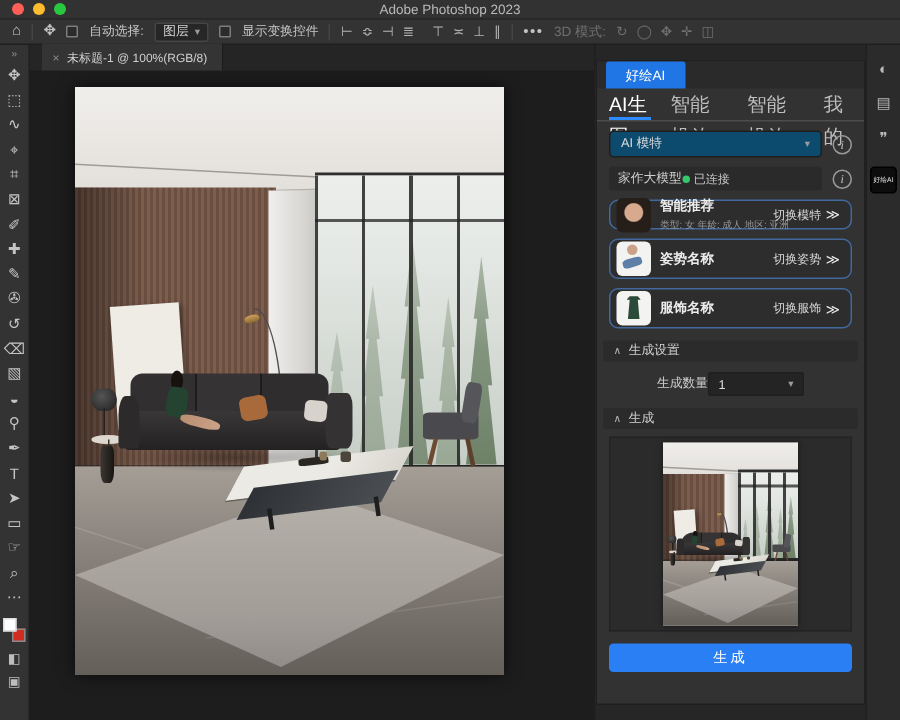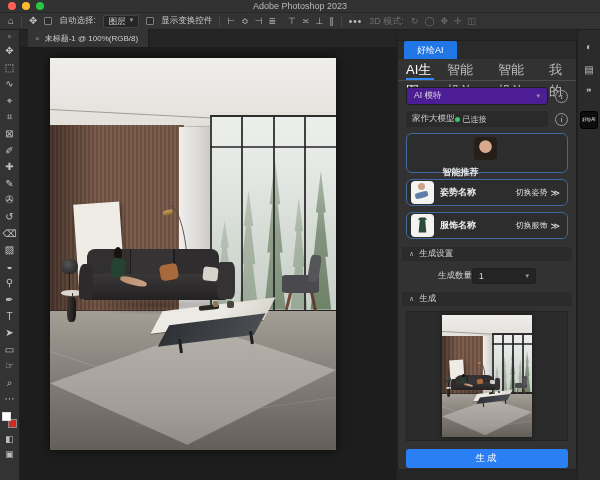--- a/index.html
+++ b/index.html
@@ -13,21 +13,21 @@
   .titlebar { height:13px; background:#323232; display:flex; align-items:center; position:relative; border-bottom:1px solid #272727;}
   .lights { display:flex; gap:6px; margin-left:8px; }
   .light { width:8px; height:8px; border-radius:50%; }
   .light.red{background:#ff5f57}.light.yellow{background:#febc2e}.light.green{background:#28c840}
   .title { position:absolute; left:0; right:0; text-align:center; font-size:9px; color:#b9b9b9; }
   
   .optionsbar { height:17px; background:#333333; border-bottom:1px solid #1f1f1f; display:flex; align-items:center; gap:7px; padding:0 8px; font-size:8.5px; color:#c6c6c6; white-space:nowrap; }
   .obar-icon { font-size:10px; color:#c2c2c2; line-height:1; }
   .sep { width:1px; height:11px; background:#454545; }
   .chk { width:8px; height:8px; border:1px solid #7d7d7d; border-radius:1px; background:#2b2b2b; }
-  .obar-select { display:flex; align-items:flex-start; gap:4px; background:#262626; border:1px solid #444; border-radius:2px; height:13px; padding:0 5px; color:#d5d5d5;}
+  .obar-select { display:flex; align-items:center; gap:4px; background:#262626; border:1px solid #444; border-radius:2px; height:13px; padding:0 5px; color:#d5d5d5;}
   .obar-select .chev{ font-size:7px; color:#9a9a9a;}
   .align-group { display:flex; align-items:center; gap:6px; }
   .align-group span { font-size:9px; color:#b5b5b5; }
   .align-group span:nth-child(5){ margin-left:6px; }
   .more-dots { font-size:10px; color:#c2c2c2; letter-spacing:1px;}
   .mode3d { display:flex; align-items:center; gap:6px; color:#6f6f6f; }
   .mode3d span { font-size:9px; color:#6f6f6f; }
   
   .main { display:flex; height:450px; }
   
@@ -106,30 +106,30 @@
   
   .plugin-wrap { width:181px; background:#262626; border-left:1px solid #1f1f1f; padding-top:10px; }
   .panel { background:#323232; height:430px; display:flex; flex-direction:column; border:1px solid #1f1f1f; }
   .panel-tabbar { height:18px; background:#2a2a2a; display:flex; align-items:flex-end; flex:none; }
   .panel-tab { margin-left:6px; background:#2176e6; color:#fff; font-size:9px; line-height:18px; padding:0 13px; border-radius:2px 2px 0 0; }
   .tabs { height:22px; display:flex; align-items:stretch; gap:13px; padding:0 8px; border-bottom:1px solid #4c4c4c; flex:none; }
   .tab { font-size:13px; color:#bdbdbd; line-height:21px; border-bottom:2px solid transparent; }
   .tab.active { color:#ffffff; border-bottom-color:#2e8bff; }
   .panel-content { flex:1; padding:6px 8px; display:flex; flex-direction:column; }
   .row-select { display:flex; align-items:center; gap:7px; }
-  .pselect { flex:1; height:18px; background:#4c1d95; border:1px solid #1e1e1e; border-radius:3px; display:flex; align-items:center; justify-content:space-between; padding:0 7px; font-size:8.5px; color:#dcdcdc; }
+  .pselect { flex:1; height:18px; background:#0c4a6e; border:1px solid #1e1e1e; border-radius:3px; display:flex; align-items:center; justify-content:space-between; padding:0 7px; font-size:8.5px; color:#dcdcdc; }
   .pselect .chev { color:#9c9c9c; font-size:7px; }
   .info-icon { width:13px; height:13px; border:1px solid #9a9a9a; border-radius:50%; color:#c4c4c4; font-size:8px; font-style:italic; font-family:"Liberation Serif",serif; display:flex; align-items:center; justify-content:center; flex:none; }
   .row-engine { display:flex; align-items:center; gap:7px; margin-top:6px; }
   .engine-box { flex:1; height:16px; background:#2a2a2a; border-radius:2px; display:flex; align-items:center; justify-content:flex-start; padding:0 6px; }
   .engine-name { font-size:8.5px; color:#cfcfcf; }
   .engine-status { display:flex; align-items:center; gap:3px; font-size:8px; color:#c8c8c8; }
   .dot { width:5px; height:5px; border-radius:50%; background:#37c76a; }
   .card { margin-top:6px; border:1px solid #41699e; border-radius:6px; background:#2d2d2d; display:flex; align-items:center; padding:3px 7px 3px 4px; gap:6px; flex:none; }
-  .card.tall { height:40px;flex-direction:column; } .card.short { height:27px; }
+  .card.tall { height:20px; } .card.short { height:27px; }
   .avatar { width:23px; height:23px; border-radius:4px; flex:none; position:relative; overflow:hidden; }
   .avatar.model { background:radial-gradient(circle at 50% 42%, #d7a98e 0 33%, #261e19 38% 100%); }
   .avatar.light { background:#f3f3f1; }
   .avatar.pose::before { content:""; position:absolute; width:30%; height:30%; border-radius:50%; background:#caa287; top:10%; left:32%; }
   .avatar.pose::after { content:""; position:absolute; width:58%; height:24%; background:#5d7fa8; top:46%; left:18%; border-radius:30%; transform:rotate(-16deg); }
   .avatar.dress::before { content:""; position:absolute; width:42%; height:66%; left:29%; top:15%; background:#2c4a39;
     clip-path:polygon(22% 0,78% 0,100% 16%,78% 16%,90% 100%,10% 100%,22% 16%,0 16%); }
   .card-texts { flex:1; min-width:0; }
   .card-title { font-size:9px; font-weight:bold; color:#ececec; }
   .card-sub { font-size:6.5px; color:#979797; margin-top:2px; white-space:nowrap; }

